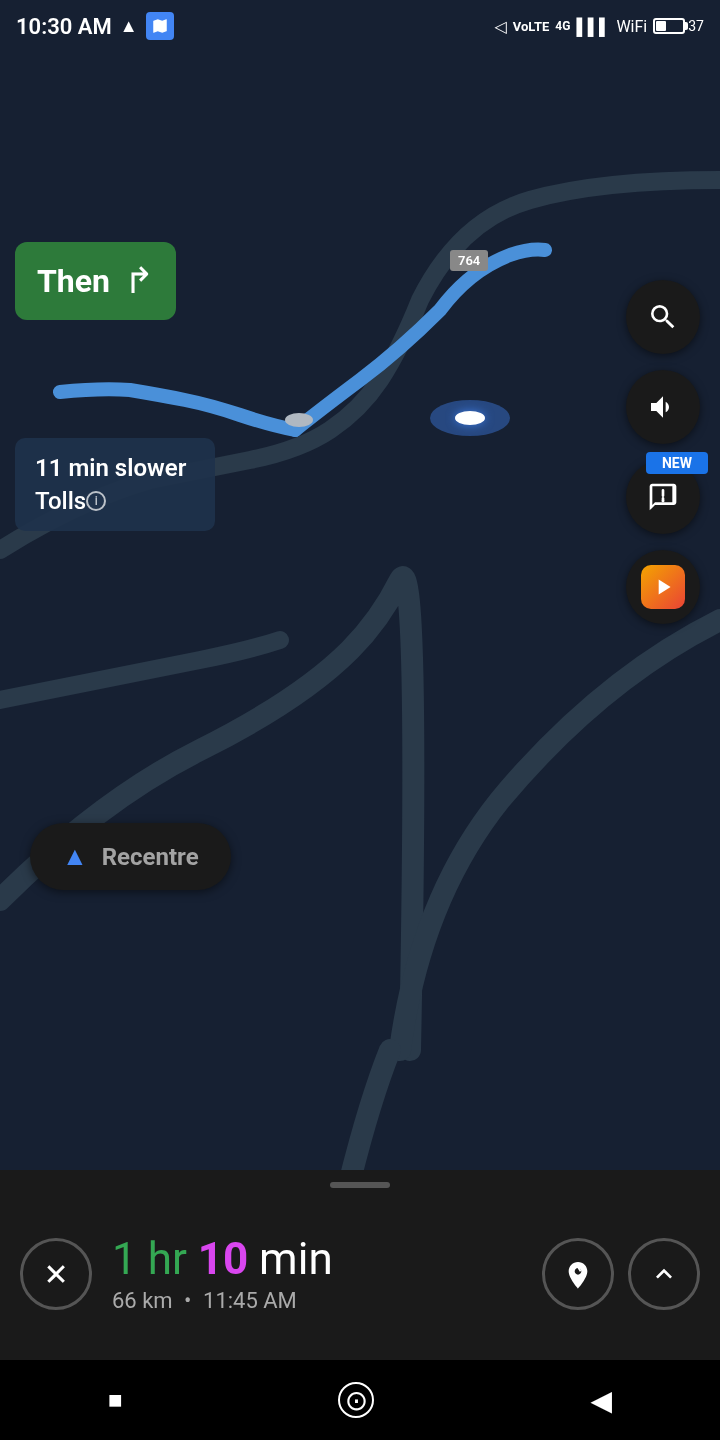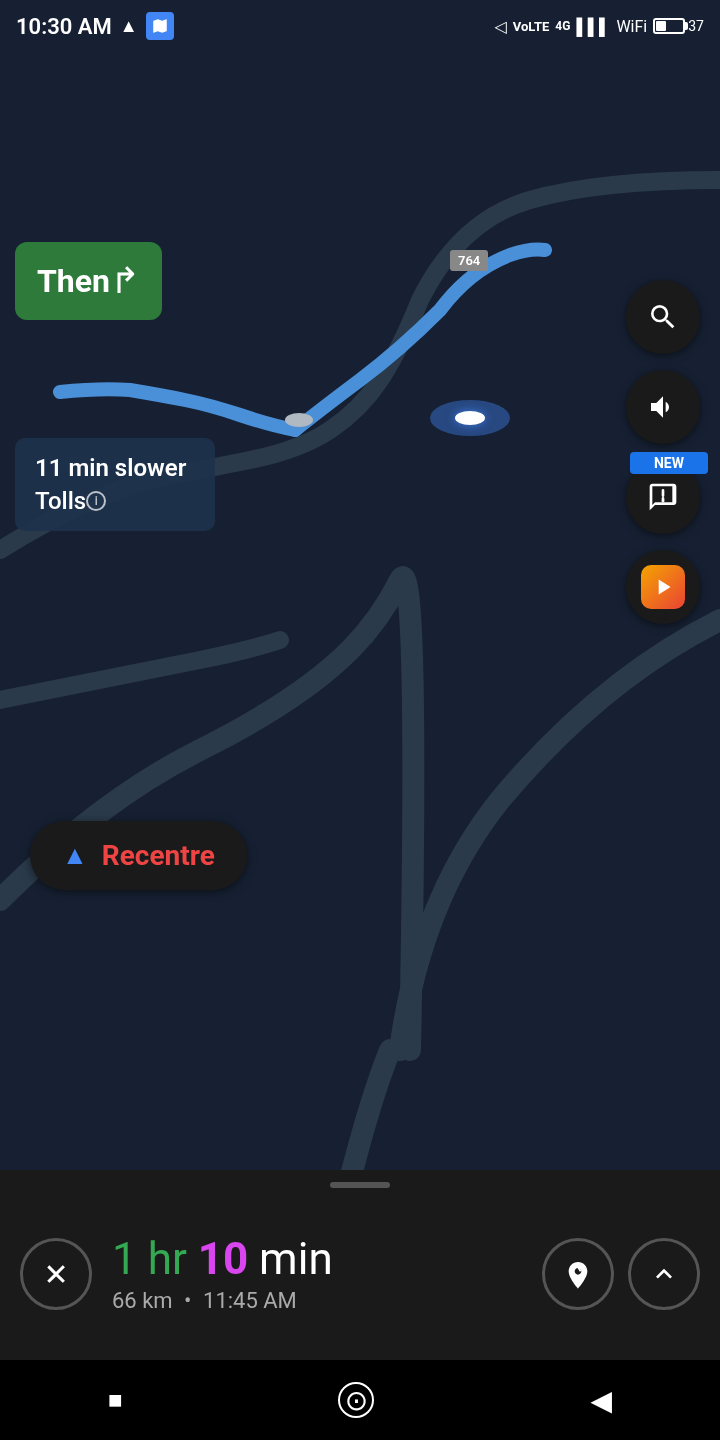--- a/index.html
+++ b/index.html
@@ -125,20 +125,21 @@
     
     #then-card {
       position: absolute;
       top: 242px;
       left: 15px;
       background: #2d7a3a;
       border-radius: 12px;
       padding: 18px 22px;
       display: flex;
       align-items: center;
+      gap: 14px;
       z-index: 50;
     }
 
     .then-text {
       color: white;
       font-size: 32px;
       font-weight: 700;
     }
 
     .then-arrow {
@@ -216,21 +217,21 @@
     }
 
     .new-badge {
       position: absolute;
       top: -8px;
       right: -8px;
       background: #1a73e8;
       color: white;
       font-size: 14px;
       font-weight: 700;
-      padding: 3px 24px;
+      padding: 3px 16px;
       border-radius: 4px;
     }
 
     
     .location-dot-outer {
       position: absolute;
       top: 400px;
       left: 430px;
       width: 80px;
       height: 36px;
@@ -277,22 +278,22 @@
       z-index: 50;
       box-shadow: 0 2px 10px rgba(0,0,0,0.5);
     }
 
     .recentre-arrow {
       color: #4285f4;
       font-size: 26px;
     }
 
     .recentre-text {
-      color: #ef4444;
-      font-size: 28px;
+      color: #a3a3a3;
+      font-size: 24px;
       font-weight: 700;
     }
 
     
     #bottom-sheet {
       position: absolute;
       bottom: 0; left: 0; right: 0;
       height: 260px;
       background: #1a1a1a;
       border-radius: 0;

